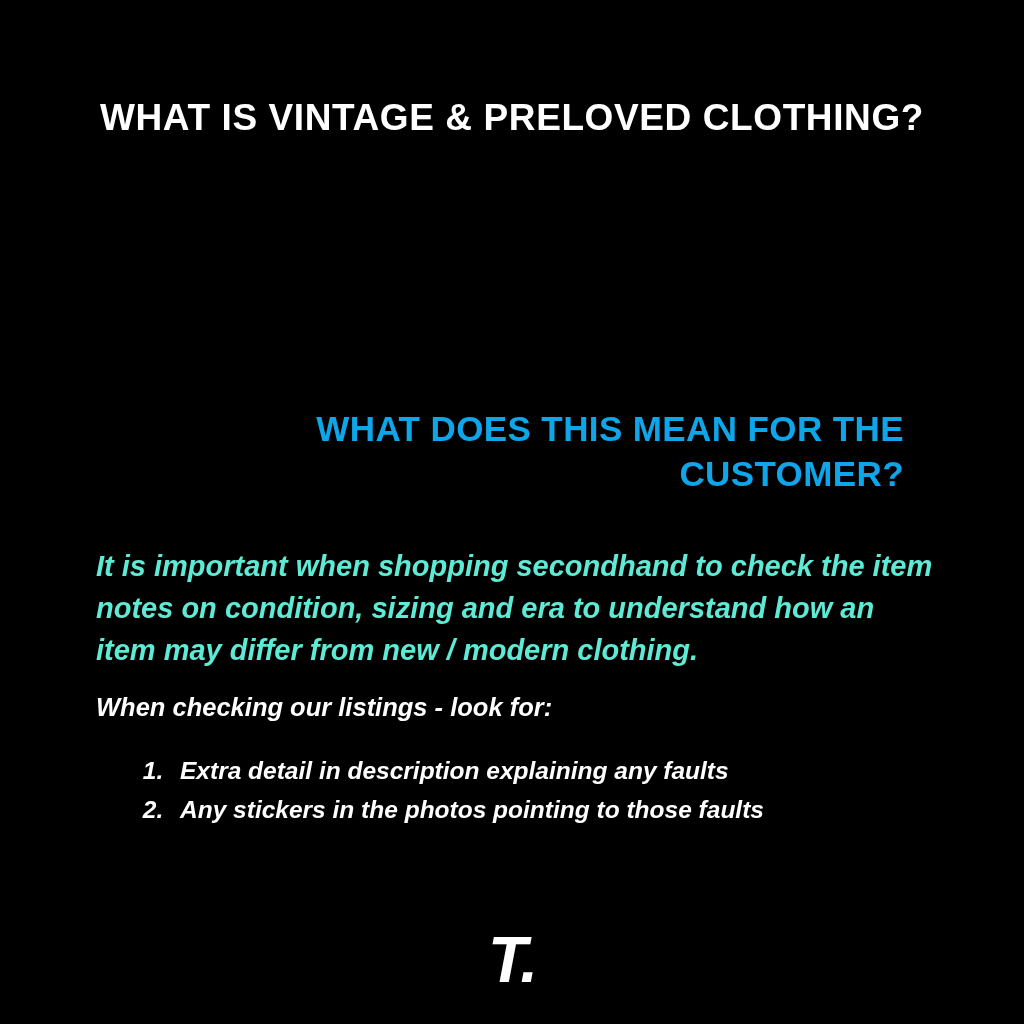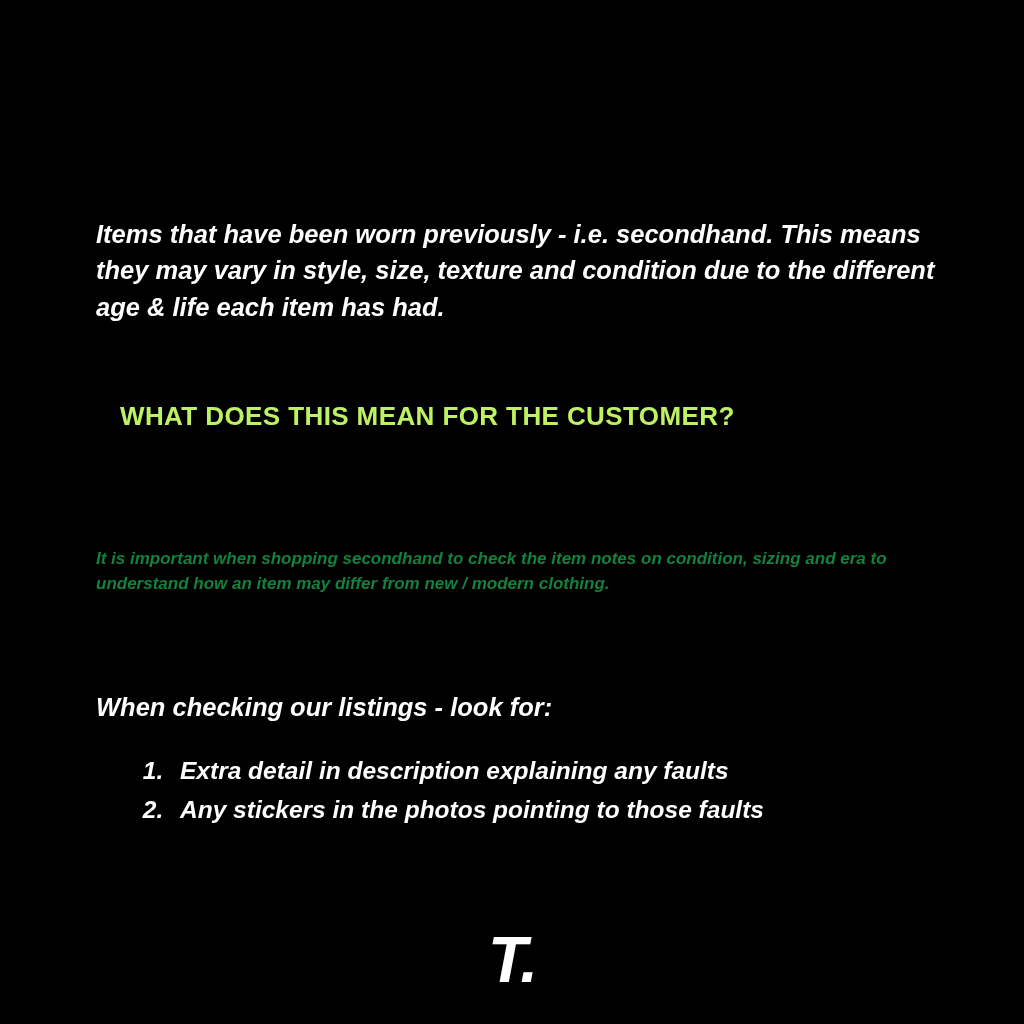--- a/index.html
+++ b/index.html
@@ -44,38 +44,38 @@
     font-weight: bold;
     font-style: italic;
     line-height: 1.45;
     color: #ffffff;
   }
   .heading-2 {
     position: absolute;
     left: 120px;
     top: 378px;
     width: 784px;
-    text-align: left;
-    font-size: 26px;
+    text-align: right;
+    font-size: 35px;
     font-weight: bold;
     letter-spacing: 0.4px;
     line-height: 1.28;
-    color: #bef264;
+    color: #0ea5e9;
     text-transform: uppercase;
   }
   .para-2 {
     position: absolute;
     left: 96px;
-    top: 530px;
+    top: 516px;
     width: 840px;
-    font-size: 17px;
+    font-size: 29px;
     font-weight: bold;
     font-style: italic;
     line-height: 1.45;
-    color: #15803d;
+    color: #5eead4;
   }
   .para-3 {
     position: absolute;
     left: 96px;
     top: 663px;
     width: 840px;
     font-size: 25.5px;
     font-weight: bold;
     font-style: italic;
     line-height: 1.45;
@@ -113,22 +113,22 @@
     letter-spacing: -2px;
     line-height: 1;
     color: #ffffff;
   }
 </style>
 </head>
 <body>
 
 <div class="page">
 
+  <h1 class="heading-1">WHAT IS VINTAGE &amp; PRELOVED CLOTHING?</h1>
 
-  <p class="para-1">Items that have been worn previously - i.e. secondhand. This means they may vary in style, size, texture and condition due to the different age &amp; life each item has had.</p>
 
   <h2 class="heading-2">WHAT DOES THIS MEAN FOR THE CUSTOMER?</h2>
 
   <p class="para-2">It is important when shopping secondhand to check the item notes on condition, sizing and era to understand how an item may differ from new / modern clothing.</p>
 
   <p class="para-3">When checking our listings - look for:</p>
 
   <ol class="list">
     <li>Extra detail in description explaining any faults</li>
     <li>Any stickers in the photos pointing to those faults</li>

